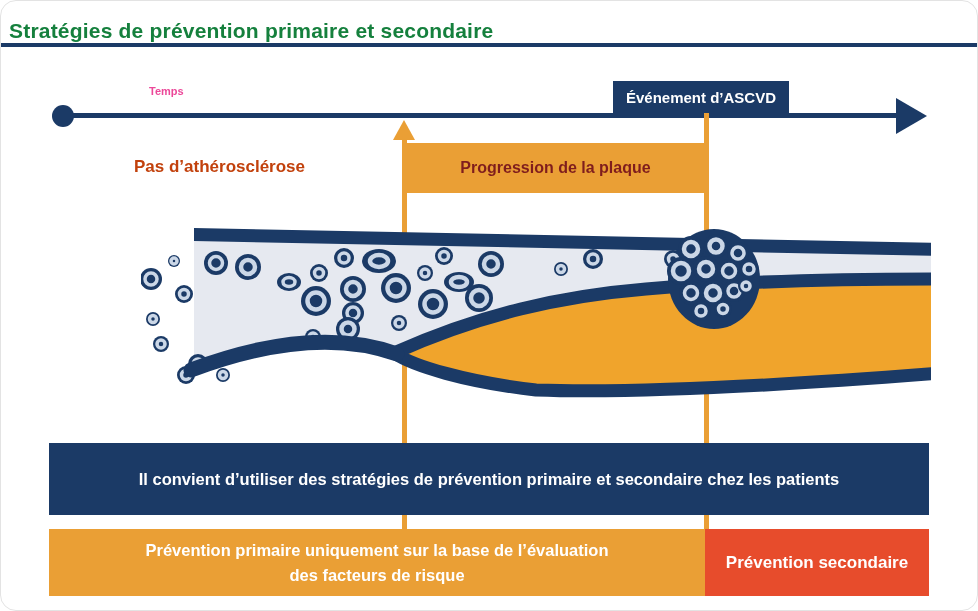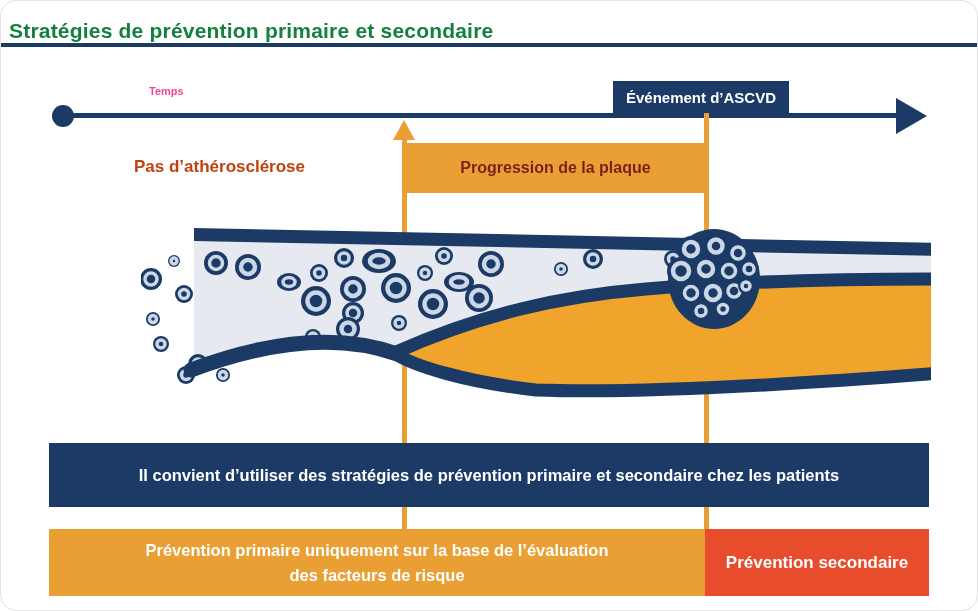--- a/index.html
+++ b/index.html
@@ -37,21 +37,21 @@
     font-size:16px;font-weight:bold;display:flex;align-items:center;justify-content:center;z-index:3;
   }
   .artery{left:140px;top:223px;width:790px;height:205px;z-index:2;}
   .cf{fill:#1B3A66;}
   .cr{fill:none;stroke:#CBD7E7;stroke-width:3.5px;}
   .crb{fill:none;stroke:#CBD7E7;stroke-width:4.5px;}
   .banner{
     display:flex;flex-direction:column;align-items:center;justify-content:center;
     color:#ffffff;font-weight:bold;font-size:16.5px;line-height:1.5;text-align:center;z-index:3;
   }
-  .statement{left:48px;top:442px;width:880px;height:64px;background:#1B3A66;}
+  .statement{left:48px;top:442px;width:880px;height:72px;background:#1B3A66;}
   .primary{left:48px;top:528px;width:656px;height:67px;background:#EA9F35;}
   .secondary{left:704px;top:528px;width:224px;height:67px;background:#E74C2C;font-size:17px;}
 </style>
 </head>
 <body>
 
 <div class="card">
 
   <div class="abs title">Stratégies de prévention primaire et secondaire</div>
   <div class="abs title-rule"></div>

